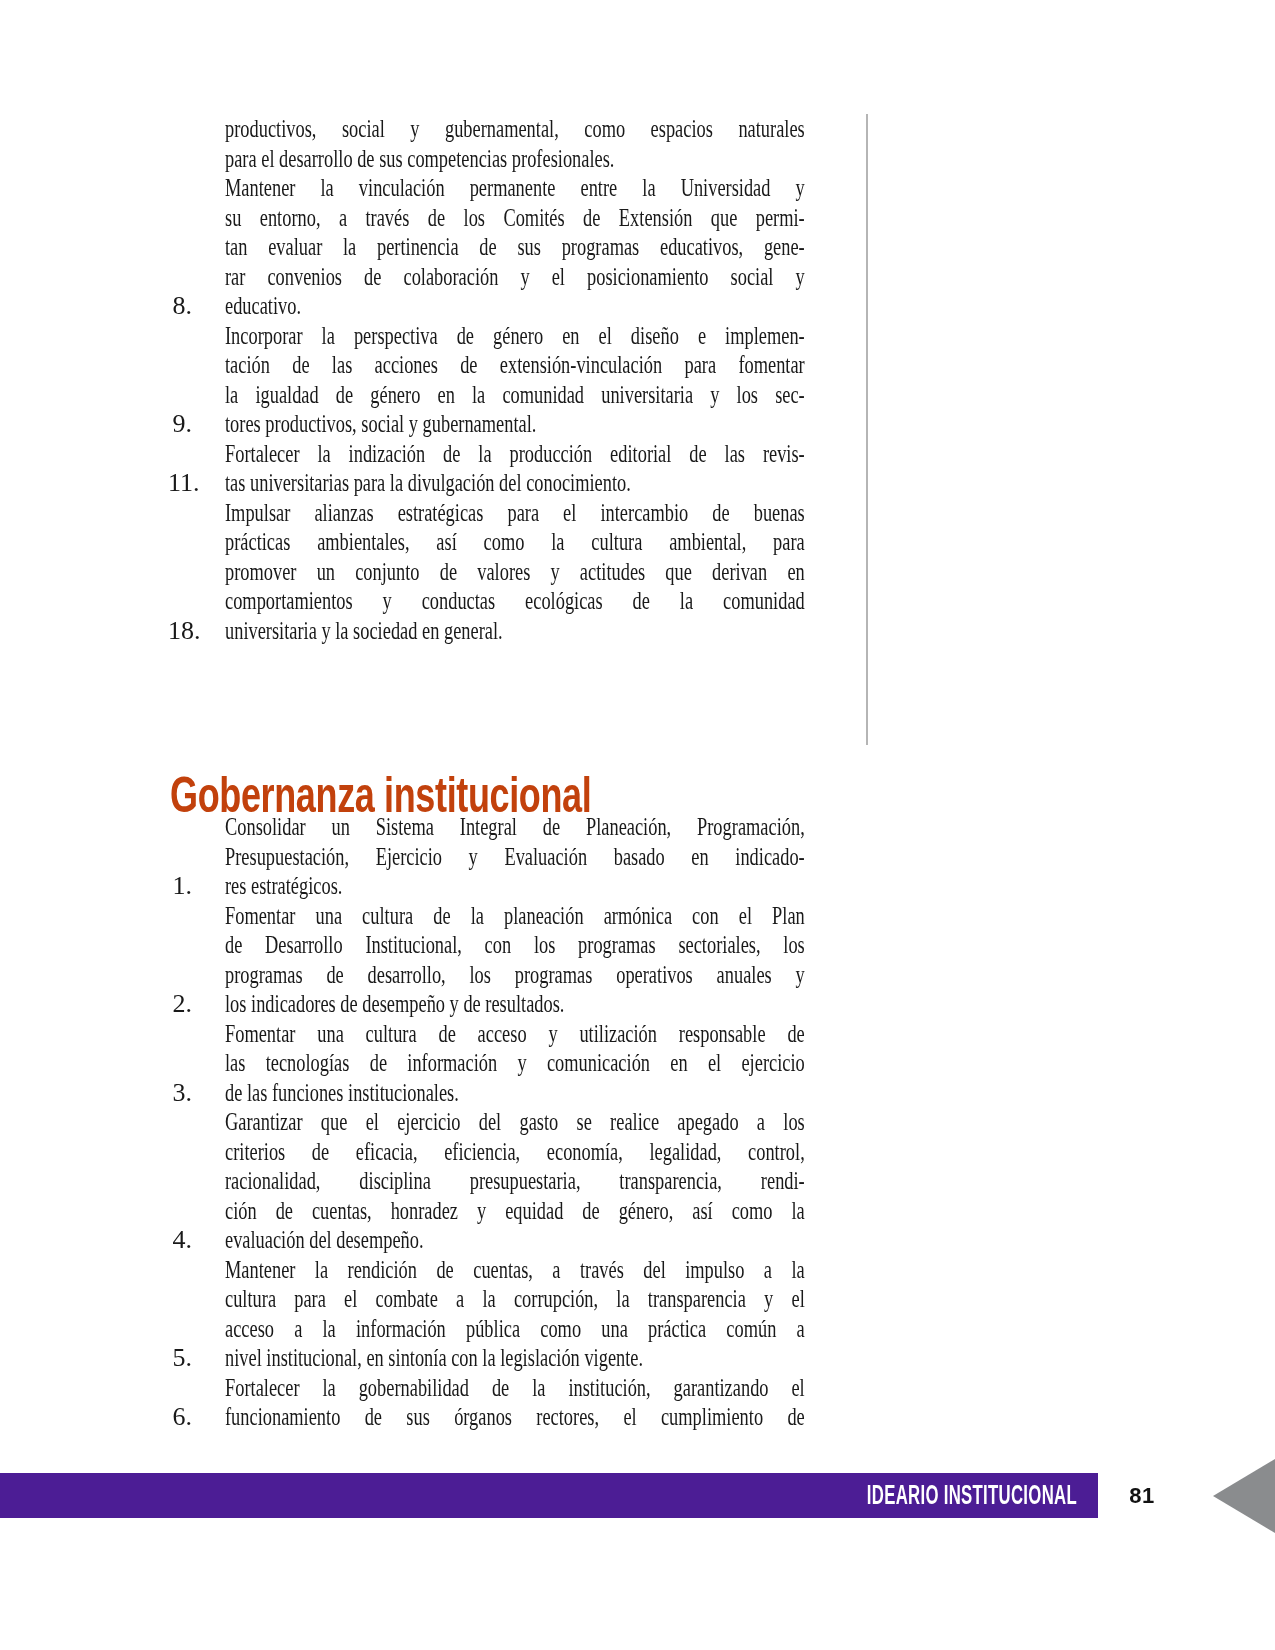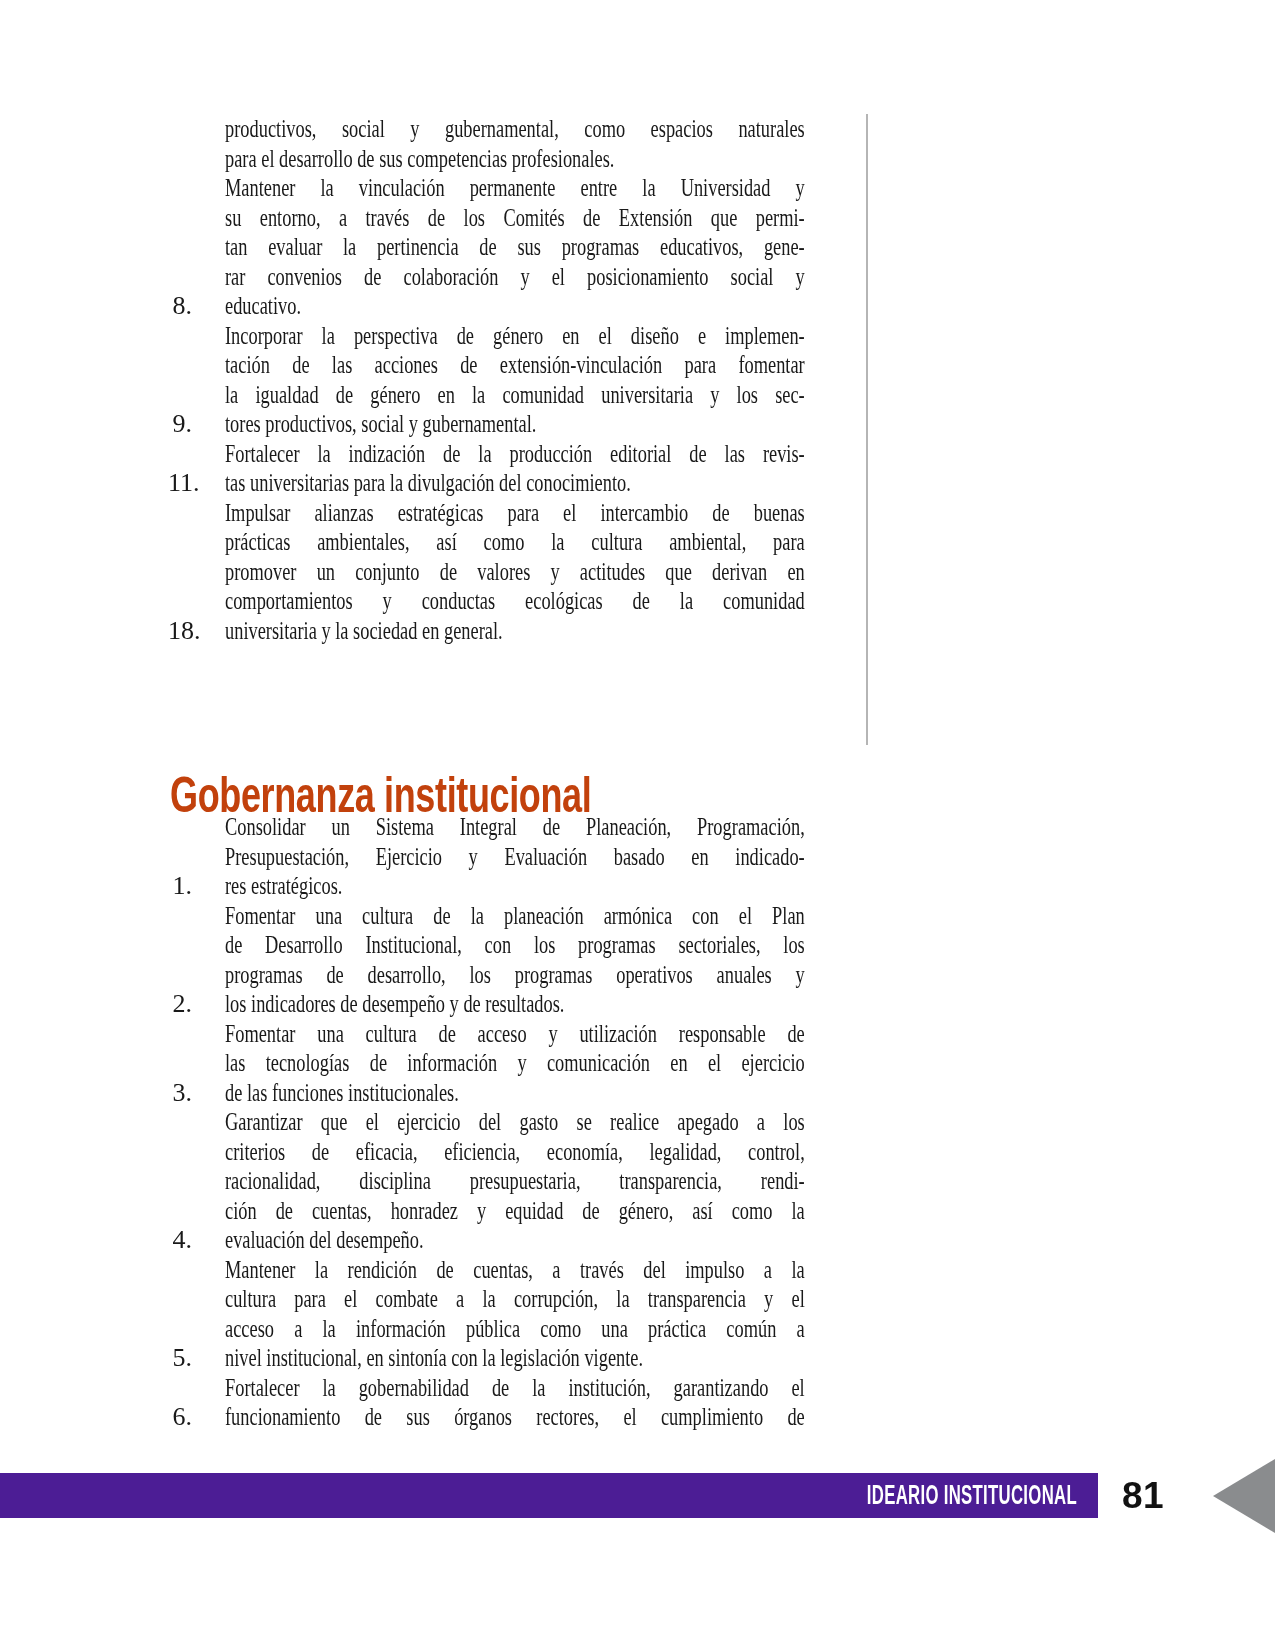--- a/index.html
+++ b/index.html
@@ -99,21 +99,21 @@
   .page-number {
     position: absolute;
     left: 1122px;
     top: 1473px;
     width: 40px;
     height: 45px;
     line-height: 45px;
     text-align: center;
     font-family: "Liberation Sans", "DejaVu Sans", sans-serif;
     font-weight: bold;
-    font-size: 37px;
+    font-size: 22px;
     color: #121212;
     letter-spacing: 0.5px;
   }
   .corner-arrow {
     position: absolute;
     right: 0;
     top: 1459px;
     width: 0;
     height: 0;
     border-top: 37px solid transparent;

